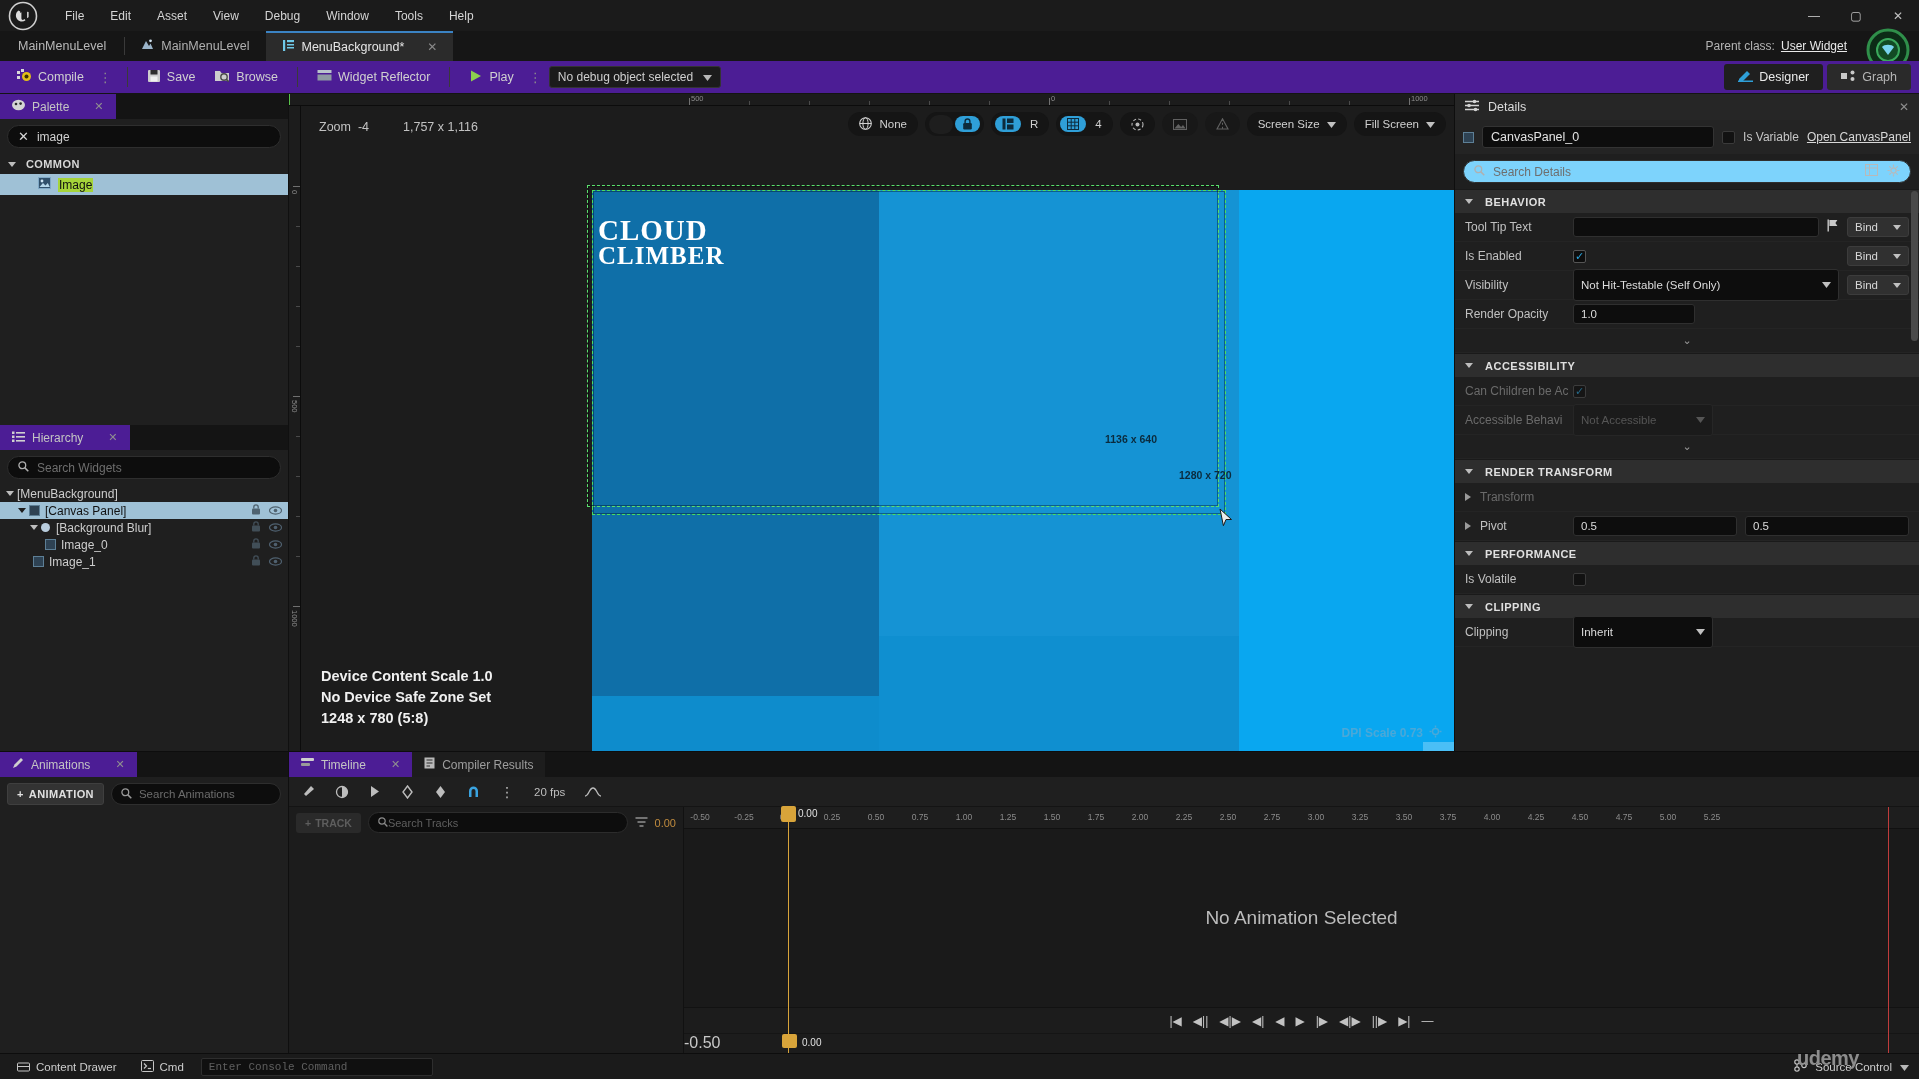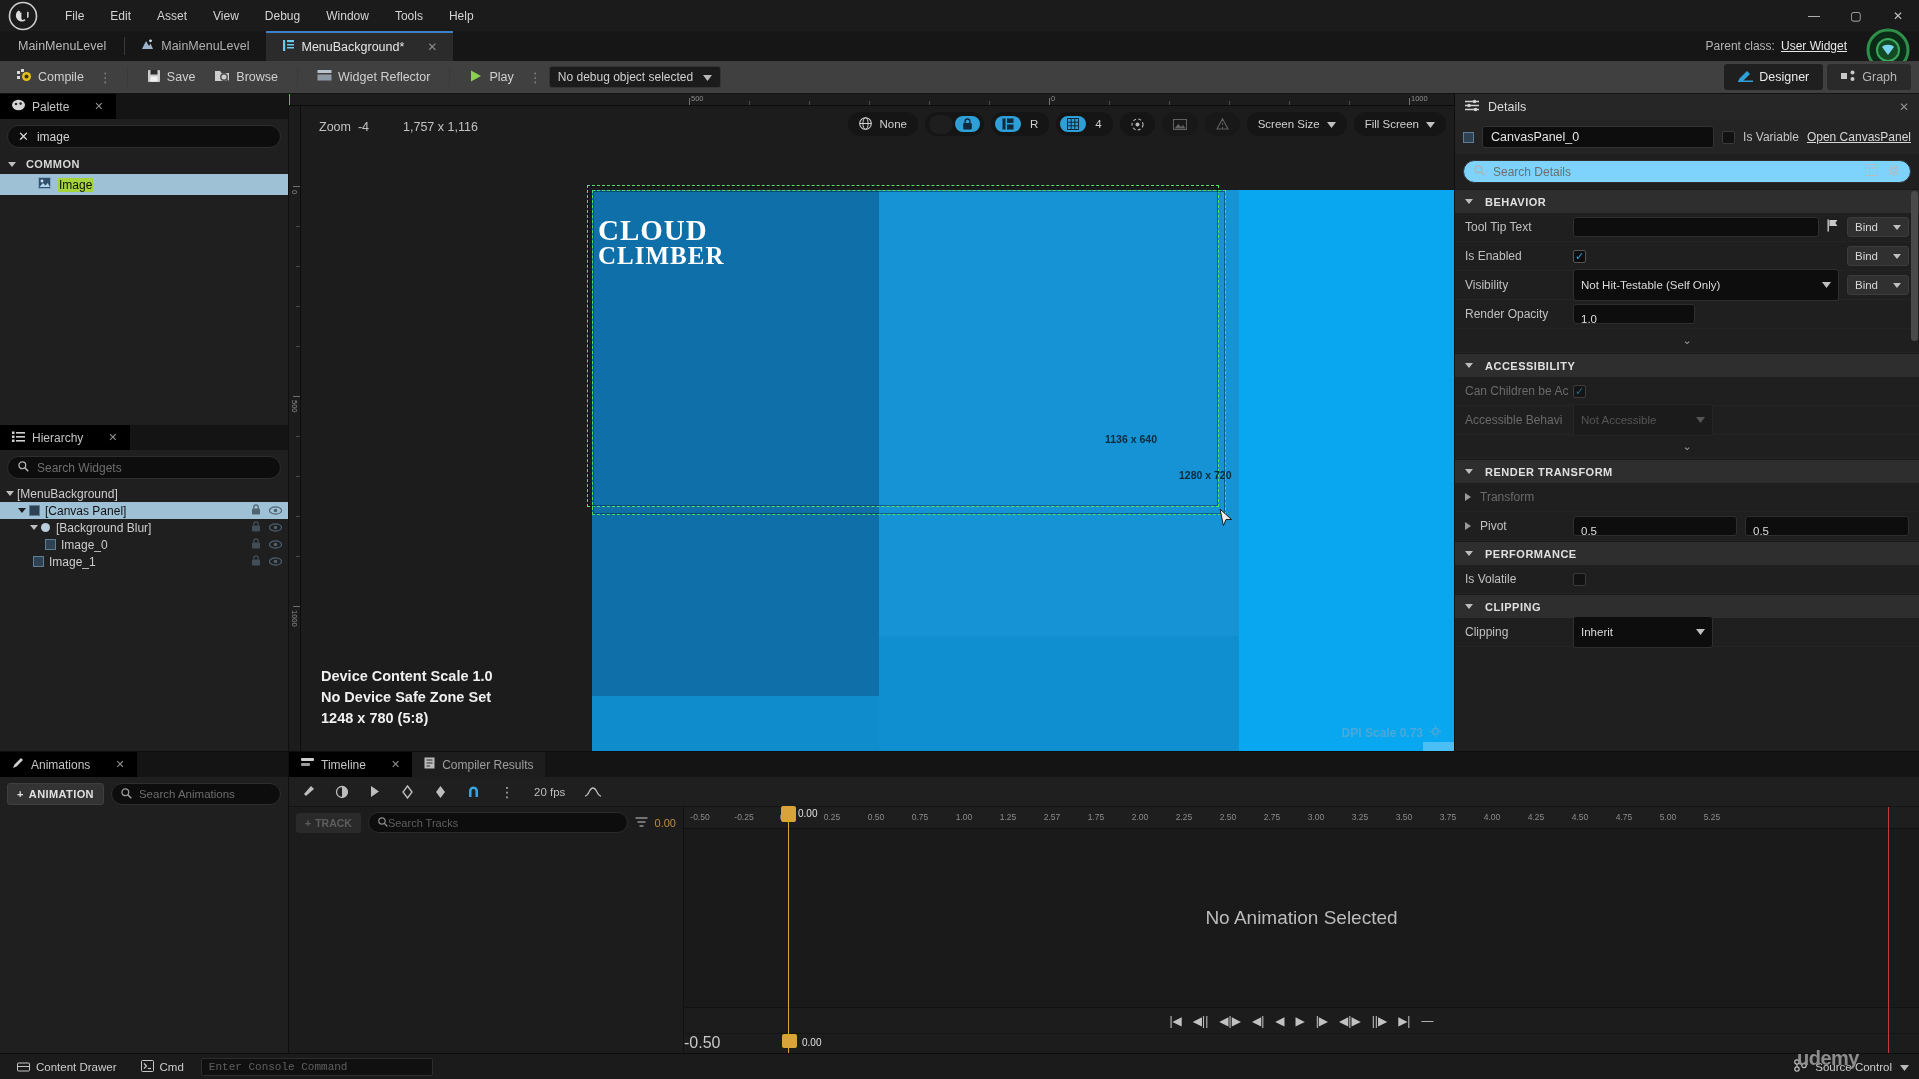--- a/index.html
+++ b/index.html
@@ -27,37 +27,37 @@
   .level-tab { font-size: 12.5px; color: #b8b8b8; padding: 0 18px; height: 30px; display: flex; align-items: center; }
   .tab-sep { width: 1px; height: 18px; background: #3a3a3a; align-self: center; }
   .asset-tab { height: 30px; display: flex; align-items: center; gap: 7px; padding: 0 16px; font-size: 12.5px; color: #b0b0b0; }
   .asset-tab.active { background: #2b2b2b; color: #e6e6e6; border-top: 2px solid #3b83c4; }
   .tab-close { color: #8a8a8a; font-size: 12px; margin-left: 16px; }
   .parentclass { position: absolute; right: 72px; top: 0; height: 30px; display: flex; align-items: center; gap: 6px; font-size: 12px; color: #b4b4b4; }
   .parentclass .link { color: #e8e8e8; text-decoration: underline; }
   .ue-badge { position: absolute; right: 8px; top: -4px; width: 46px; height: 46px; }
 
   
-  .toolbar { height: 33px; background: #404040; display: flex; align-items: center; padding: 0 8px; gap: 2px; position: relative; flex: none; border-bottom: 1px solid #141414; }
+  .toolbar { height: 33px; background: #4c1d95; display: flex; align-items: center; padding: 0 8px; gap: 2px; position: relative; flex: none; border-bottom: 1px solid #141414; }
   .tb-btn { display: flex; align-items: center; gap: 6px; padding: 4px 9px; font-size: 12.5px; color: #d0d0d0; border-radius: 3px; }
   .tb-dots { color: #8d8d8d; font-size: 13px; letter-spacing: 1px; padding: 0 4px; }
   .tb-div { width: 1px; height: 20px; background: #3a3a3a; margin: 0 8px; }
   .debug-select { display:flex; align-items:center; justify-content: space-between; gap:10px; background: #1b1b1b; border: 1px solid #343434; border-radius: 3px; padding: 3px 8px; font-size: 12px; color: #cfcfcf; min-width: 170px; height: 22px; }
   .mode-tabs { position: absolute; right: 8px; top: 3px; display: flex; gap: 4px; }
   .mode-tab { display: flex; align-items: center; gap: 6px; padding: 5px 14px; font-size: 12.5px; border-radius: 3px; color: #b5b5b5; background: #2a2a2a; }
   .mode-tab.active { background: #1f1f1f; color: #e9e9e9; }
 
   
   .bodyrow { flex: 1; display: flex; min-height: 0; background: #1a1a1a; }
 
   
   .leftcol { width: 289px; flex: none; display: flex; flex-direction: column; background: #1a1a1a; border-right: 1px solid #101010; }
   .panel { display: flex; flex-direction: column; min-height: 0; }
   .panel-tabs { height: 25px; display: flex; align-items: flex-end; background: #141414; }
-  .panel-tab { display: flex; align-items: center; gap: 7px; height: 25px; padding: 0 12px; font-size: 12px; color: #c4c4c4; background: #000000; }
+  .panel-tab { display: flex; align-items: center; gap: 7px; height: 25px; padding: 0 12px; font-size: 12px; color: #c4c4c4; background: #4c1d95; }
   .panel-tab .x { color: #909090; font-size: 11px; margin-left: 18px; }
   .panel-body { flex: 1; background: #1f1f1f; min-height: 0; overflow: hidden; }
   .searchbar { margin: 6px 7px; height: 23px; background: #0d0d0d; border: 1px solid #2e2e2e; border-radius: 12px; display: flex; align-items: center; gap: 8px; padding: 0 10px; font-size: 12px; color: #d2d2d2; }
   .searchbar .ph { color: #6e6e6e; }
   .cat-row { display: flex; align-items: center; gap: 7px; font-size: 11px; font-weight: bold; color: #d8d8d8; padding: 4px 8px; letter-spacing: .4px; }
   .palette-item { display: flex; align-items: center; gap: 7px; padding: 3px 8px 3px 38px; font-size: 12px; }
   .palette-item.selected { background: #9fc1d6; }
   .palette-item.selected .lbl { background: #a5d43a; color: #101010; padding: 0 1px; }
   .hier-row { display: flex; align-items: center; font-size: 12px; color: #cdcdcd; padding: 2px 4px; height: 17px; position: relative; }
   .hier-row.selected { background: #9fc1d6; color: #111; }
@@ -104,21 +104,21 @@
   .chk.blank { background: #121212; border-color: #3a3a3a; }
   .isvar { font-size: 12px; color: #c6c6c6; }
   .openw { font-size: 12px; color: #d8d8d8; text-decoration: underline; }
   .det-search { margin: 6px 8px; height: 23px; background: #7dd3fc; border: 1px solid #2f2f2f; border-radius: 12px; display: flex; align-items: center; gap: 8px; padding: 0 10px; font-size: 12px; color: #6e6e6e; }
   .det-search-icons { margin-left: auto; display: flex; gap: 9px; color: #b9b9b9; }
   .section { background: #2e2e2e; height: 24px; display: flex; align-items: center; gap: 9px; padding: 0 10px; font-size: 11px; font-weight: bold; color: #e0e0e0; letter-spacing: .5px; border-top: 1px solid #1a1a1a; }
   .prow { display: flex; align-items: center; height: 29px; padding: 0 10px; font-size: 12px; border-bottom: 1px solid #242424; }
   .prow .pname { width: 108px; flex: none; color: #c0c0c0; }
   .prow.dim .pname { color: #6a6a6a; }
   .pval { flex: 1; display: flex; align-items: center; gap: 8px; }
-  .tfield { background: #0d0d0d; border: 1px solid #2f2f2f; border-radius: 3px; height: 20px; flex: 1; display: flex; padding: 8px 7px; font-size: 11.5px; color: #dcdcdc; }
+  .tfield { background: #0d0d0d; border: 1px solid #2f2f2f; border-radius: 3px; height: 20px; flex: 1; display: flex; align-items: center; padding: 0 7px; font-size: 11.5px; color: #dcdcdc; }
   .tfield.sm { flex: none; width: 122px; }
   .ddown { background: #0d0d0d; border: 1px solid #2f2f2f; border-radius: 3px; height: 32px; display: flex; align-items: center; justify-content: space-between; padding: 0 7px; font-size: 11.5px; color: #dcdcdc; gap: 8px; }
   .ddown.dim { color: #555; background: #1b1b1b; border-color: #262626; }
   .bindbtn { background: #303030; border: 1px solid #3c3c3c; border-radius: 3px; height: 20px; width: 62px; display: flex; align-items: center; justify-content: space-between; padding: 0 7px; font-size: 11.5px; color: #d6d6d6; flex: none; }
   .moreArrow { display: flex; justify-content: center; padding: 5px 0; color: #9a9a9a; font-size: 11px; border-bottom: 1px solid #242424; }
   .indent-tri { width: 0; height: 0; border-top: 4px solid transparent; border-bottom: 4px solid transparent; border-left: 6px solid #9a9a9a; margin-right: 9px; }
   .det-scroll { flex: 1; overflow: hidden; position: relative; }
   .sbar { position: absolute; right: 1px; top: 2px; width: 7px; height: 150px; background: #4a4a4a; border-radius: 4px; }
 
   
@@ -959,21 +959,21 @@
         <div class="tlarea">
           <div class="tl-ruler">
             <div class="tl-lbl" style="left:16px;">-0.50</div>
             <div class="tl-lbl" style="left:60px;">-0.25</div>
             <div class="tl-lbl" style="left:104px;">0.00</div>
             <div class="tl-lbl" style="left:148px;">0.25</div>
             <div class="tl-lbl" style="left:192px;">0.50</div>
             <div class="tl-lbl" style="left:236px;">0.75</div>
             <div class="tl-lbl" style="left:280px;">1.00</div>
             <div class="tl-lbl" style="left:324px;">1.25</div>
-            <div class="tl-lbl" style="left:368px;">2.57</div>
+            <div class="tl-lbl" style="left:368px;">1.50</div>
             <div class="tl-lbl" style="left:412px;">1.75</div>
             <div class="tl-lbl" style="left:456px;">2.00</div>
             <div class="tl-lbl" style="left:500px;">2.25</div>
             <div class="tl-lbl" style="left:544px;">2.50</div>
             <div class="tl-lbl" style="left:588px;">2.75</div>
             <div class="tl-lbl" style="left:632px;">3.00</div>
             <div class="tl-lbl" style="left:676px;">3.25</div>
             <div class="tl-lbl" style="left:720px;">3.50</div>
             <div class="tl-lbl" style="left:764px;">3.75</div>
             <div class="tl-lbl" style="left:808px;">4.00</div>

